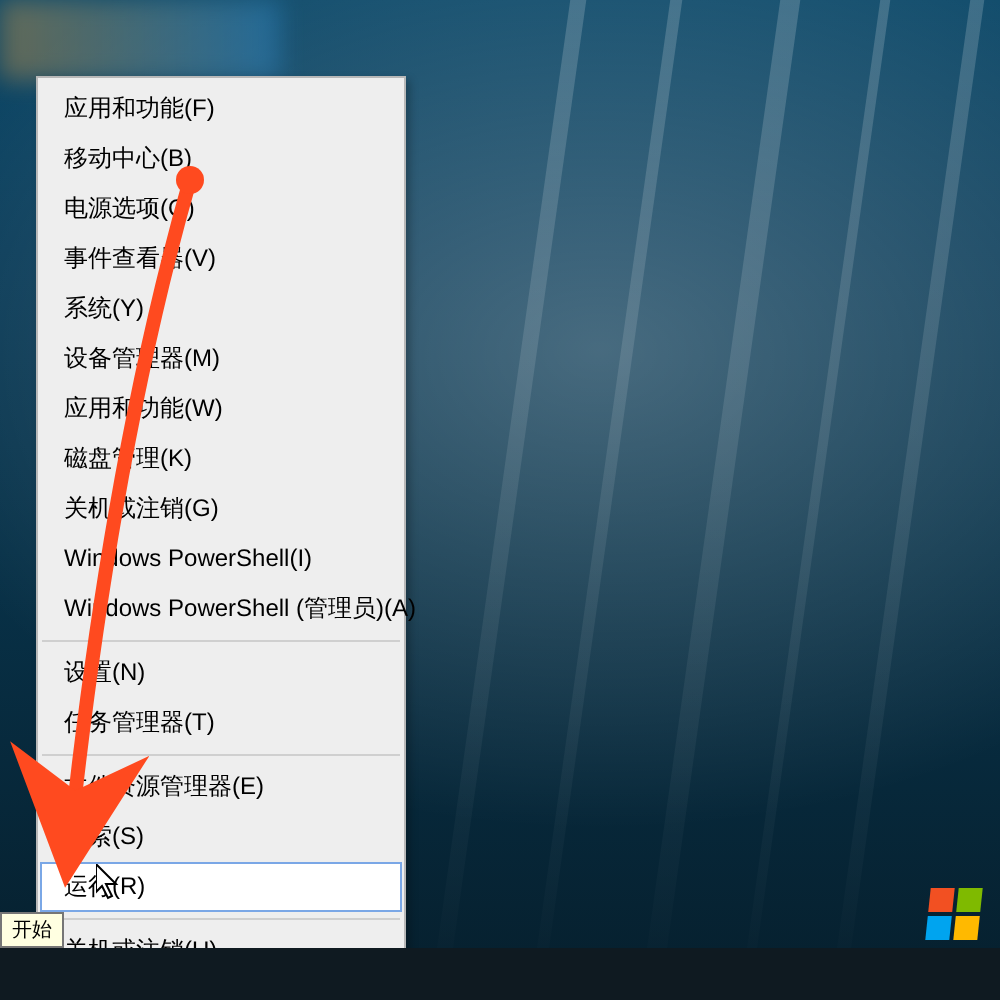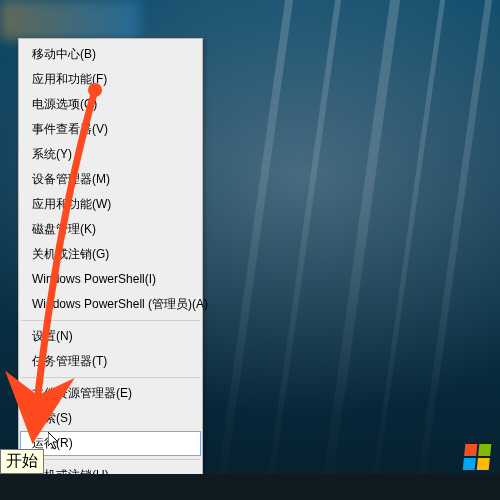--- a/index.html
+++ b/index.html
@@ -53,21 +53,21 @@
     height: 1px; background: #cfcfcf; margin: 3px 1px;
   }
 
   .taskbar {
     position: absolute; left: 0; bottom: 0; width: 500px; height: 26px;
     background: #0f1a21;
   }
   .start-tip {
     position: absolute; left: 0; bottom: 26px;
     background: #ffffe1; border:1px solid #767676;
-    font-size: 16px; padding: 1px 5px; color:#000;
+    font-size: 10px; padding: 1px 5px; color:#000;
   }
 
   
   .brand {
     position: absolute; right: 10px; bottom: 30px;
     display: flex; align-items: center; gap: 6px;
     color: #3b3b3b;
   }
   .brand .logo { width: 26px; height: 26px; display:grid; grid-template-columns:1fr 1fr; grid-template-rows:1fr 1fr; gap:2px; transform: skewX(-6deg); }
   .brand .logo span{ display:block; }
@@ -88,22 +88,22 @@
 
 <div class="desktop">
   <div class="blur-icons"></div>
   <div class="ray r1"></div>
   <div class="ray r2"></div>
   <div class="ray r3"></div>
   <div class="ray r4"></div>
   <div class="ray r5"></div>
 
   <div class="winx-menu">
+    <div class="menu-item">应用和功能(F)</div>
     <div class="menu-item">移动中心(B)</div>
-    <div class="menu-item">应用和功能(F)</div>
     <div class="menu-item">电源选项(O)</div>
     <div class="menu-item">事件查看器(V)</div>
     <div class="menu-item">系统(Y)</div>
     <div class="menu-item">设备管理器(M)</div>
     <div class="menu-item">应用和功能(W)</div>
     <div class="menu-item">磁盘管理(K)</div>
     <div class="menu-item">关机或注销(G)</div>
     <div class="menu-item">Windows PowerShell(I)</div>
     <div class="menu-item">Windows PowerShell (管理员)(A)</div>
     <div class="menu-sep"></div>

